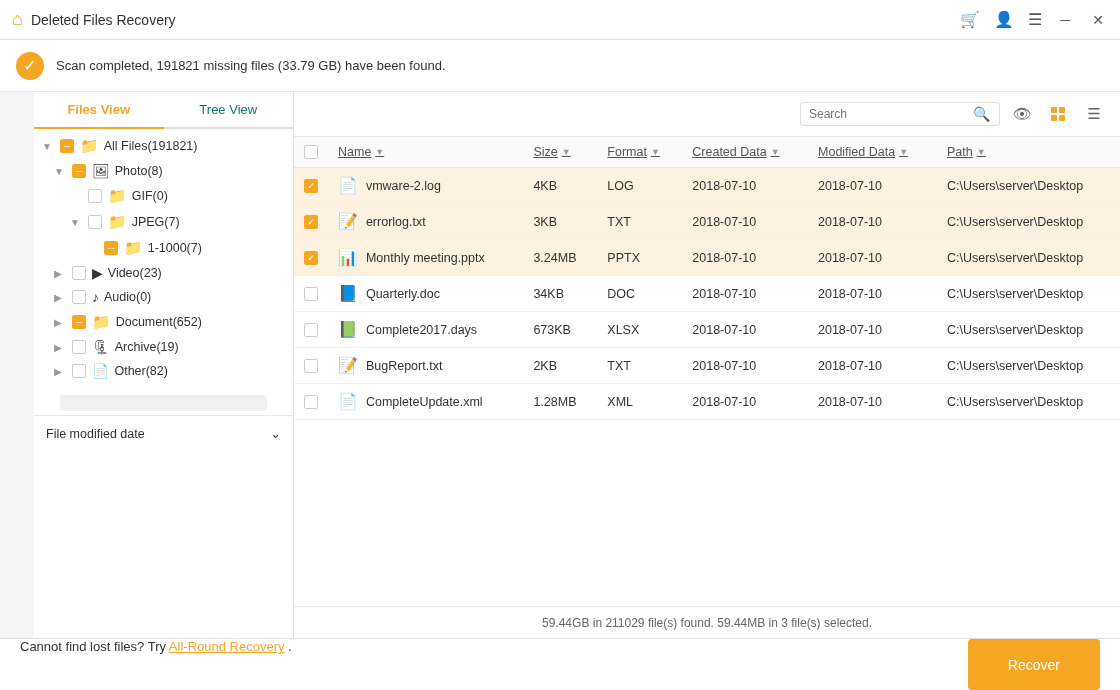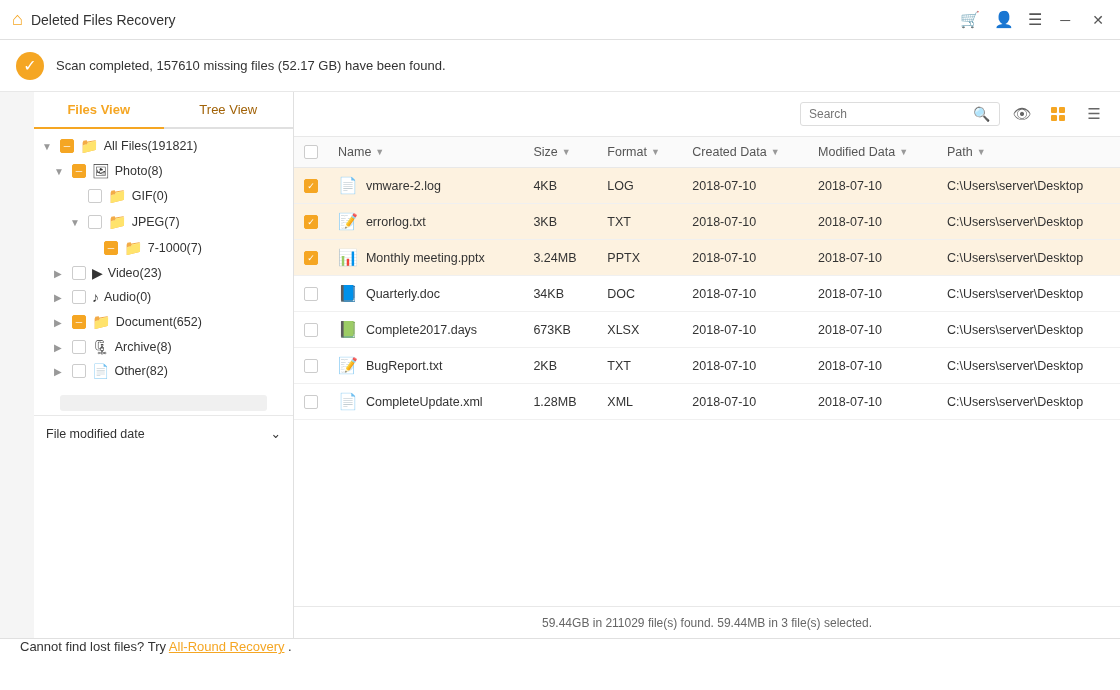--- a/index.html
+++ b/index.html
@@ -57,21 +57,21 @@
     .tabs {
       display: flex;
       border-bottom: 2px solid #e0e0e0;
     }
     .tab {
       flex: 1;
       text-align: center;
       padding: 10px 0;
       cursor: pointer;
       font-size: 13px;
-      color: #a16207;
+      color: #0f766e;
       border-bottom: 2px solid transparent;
       margin-bottom: -2px;
     }
     .tab.active {
       color: #f5a623;
       border-bottom: 2px solid #f5a623;
       font-weight: 600;
     }
 
     
@@ -190,21 +190,21 @@
     table { width: 100%; border-collapse: collapse; }
     thead th {
       background: #fafafa;
       padding: 8px 10px;
       text-align: left;
       font-size: 12.5px;
       font-weight: 500;
       color: #555;
       border-bottom: 1px solid #e8e8e8;
       white-space: nowrap;
-      position: sticky; top: 0;
+      position: sticky; top: 0; text-decoration: underline;
     }
     thead th .th-inner { display: flex; align-items: center; gap: 4px; }
     thead th .sort-arrow { color: #999; font-size: 9px; }
     tbody tr { border-bottom: 1px solid #f0f0f0; }
     tbody tr.selected-row { background: #fdf2e0; }
     tbody td { padding: 8px 10px; font-size: 12.5px; color: #333; }
     .file-name-cell { display: flex; align-items: center; gap: 8px; }
 
     
     .status-bar {
@@ -258,21 +258,21 @@
     <span class="title-bar-icon">🛒</span>
     <span class="title-bar-icon">👤</span>
     <span class="title-bar-icon">☰</span>
     <span class="win-btn">─</span>
     <span class="win-btn">✕</span>
   </div>
 </div>
 
 <div class="scan-banner">
   <div class="scan-check">✓</div>
-  <span>Scan completed, 157610 missing files (52.17 GB) have been found.</span>
+  <span>Scan completed, 191821 missing files (33.79 GB) have been found.</span>
 </div>
 
 <div class="main-layout">
 
   <div class="sidebar">
 
     <div class="tabs">
       <div class="tab active">
         <span>Files View</span>
       </div>
@@ -318,21 +318,21 @@
         <span class="folder-icon" style="color:#ccc;">📁</span>
         <span class="item-label">JPEG(7)</span>
       </div>
 
       <div class="tree-item indent3">
         <span class="chevron"></span>
         <div class="cb-wrap">
           <div class="cb partial">─</div>
         </div>
         <span class="folder-icon orange">📁</span>
-        <span class="item-label">7-1000(7)</span>
+        <span class="item-label">1-1000(7)</span>
       </div>
 
       <div class="tree-item indent1">
         <span class="chevron">▶</span>
         <div class="cb-wrap">
           <div class="cb"></div>
         </div>
         <span style="font-size:14px;">▶</span>
         <span class="item-label">Video(23)</span>
       </div>
@@ -354,21 +354,21 @@
         <span class="folder-icon orange">📁</span>
         <span class="item-label">Document(652)</span>
       </div>
 
       <div class="tree-item indent1">
         <span class="chevron">▶</span>
         <div class="cb-wrap">
           <div class="cb"></div>
         </div>
         <span style="font-size:14px;">🗜</span>
-        <span class="item-label">Archive(8)</span>
+        <span class="item-label">Archive(19)</span>
       </div>
 
       <div class="tree-item indent1">
         <span class="chevron">▶</span>
         <div class="cb-wrap">
           <div class="cb"></div>
         </div>
         <span style="font-size:14px;">📄</span>
         <span class="item-label">Other(82)</span>
       </div>
@@ -570,13 +570,14 @@
     </div>
   </div>
 </div>
 
 <div class="bottom-bar">
   <div>
     <span>Cannot find lost files? Try </span>
     <a class="bottom-link">All-Round Recovery</a>
     <span>.</span>
   </div>
+  <button class="recover-btn">Recover</button>
 </div>
 
 </body></html>

